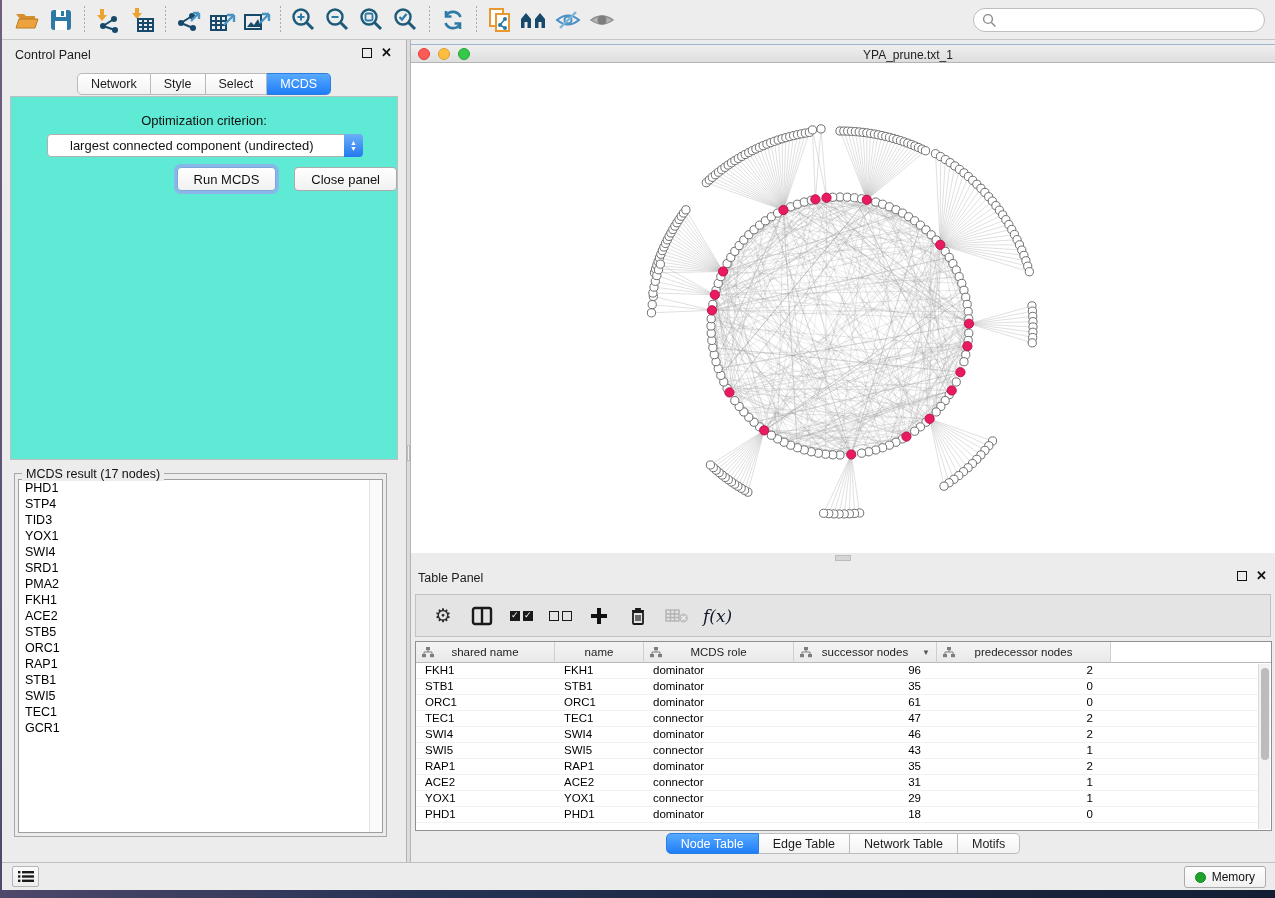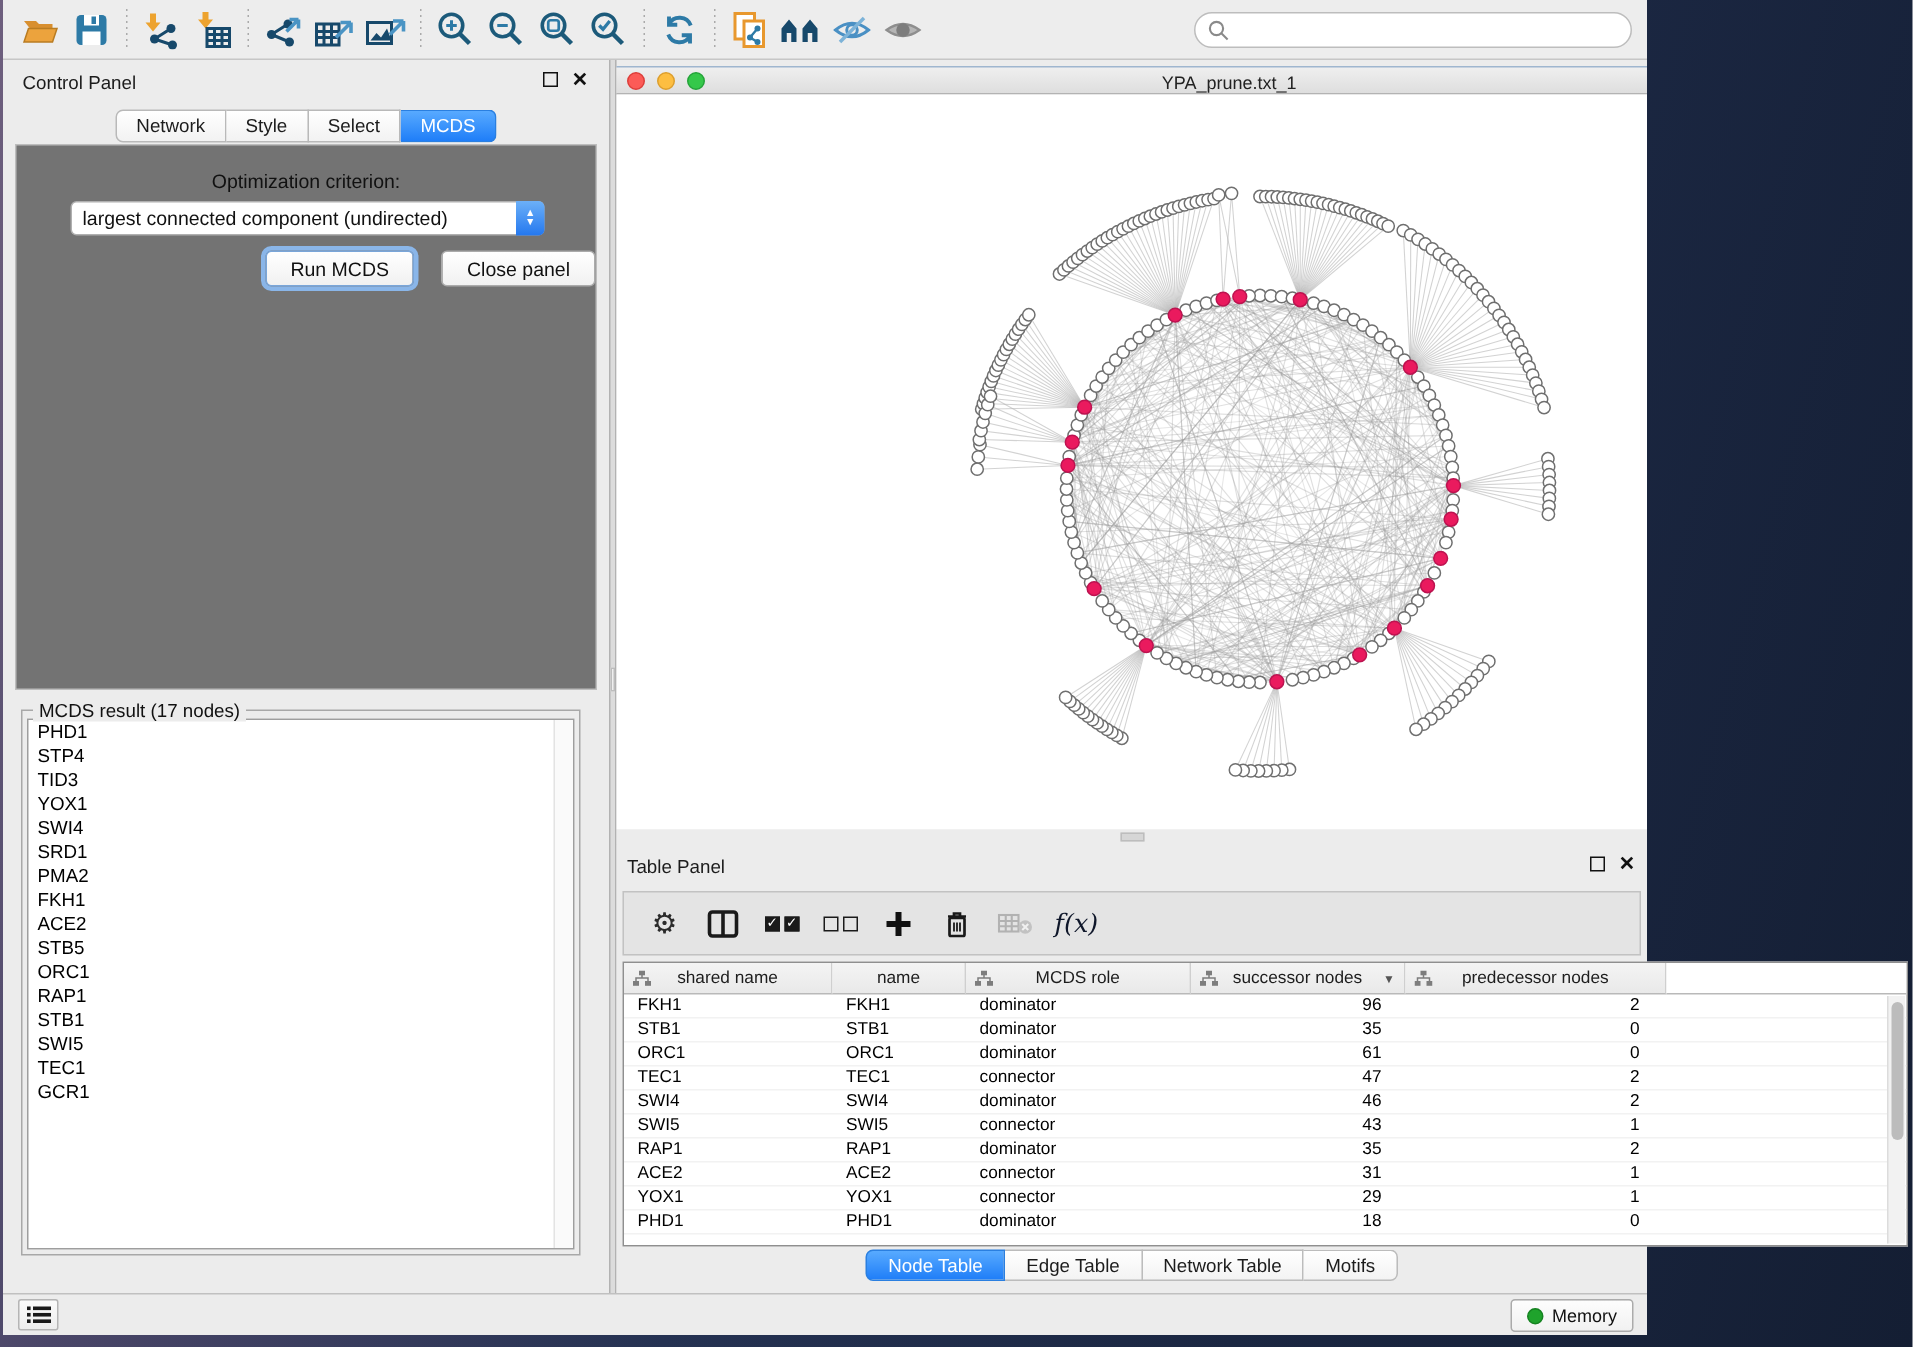--- a/index.html
+++ b/index.html
@@ -1,20 +1,20 @@
 <!DOCTYPE html>
 <html><head>
 <meta charset="utf-8">
 <style>
   * { margin:0; padding:0; box-sizing:border-box; }
   html,body { width:1275px; height:898px; overflow:hidden;
     font-family:"Liberation Sans", sans-serif; }
   .wallpaper { position:absolute; inset:0;
     background:linear-gradient(105deg,#6e5f7e 0%,#4a4668 18%,#253252 45%,#1b2742 70%,#141e33 100%); }
-  .app { position:absolute; left:2px; top:0; width:1096px; height:890px;
+  .app { position:absolute; left:2px; top:0; width:1273px; height:890px;
     background:#ececec; }
 
   
   .toolbar { position:absolute; left:0; top:0; right:0; height:40px;
     background:#ededed; border-bottom:1px solid #c6c6c6;
     display:flex; align-items:center; padding-left:8px; }
   .tbtn { width:34px; height:30px; display:flex; align-items:center; justify-content:center; }
   .tsep { width:1px; height:28px; margin:0 6px;
     background-image:linear-gradient(#aaa 40%, transparent 40%);
     background-size:1px 4px; }
@@ -36,26 +36,26 @@
 
   .tabs-row { position:absolute; top:33px; left:0; right:0; display:flex; justify-content:center; z-index:3; }
   .tab { height:22px; padding:0 13px; display:flex; align-items:center; font-size:12.5px;
     background:linear-gradient(#ffffff,#f2f2f2); border:1px solid #b9b9b9; border-left-width:0;
     color:#1c1c1c; }
   .tab:first-child { border-left-width:1px; border-radius:5px 0 0 5px; }
   .tab:last-child { border-radius:0 5px 5px 0; }
   .tab.active { background:linear-gradient(#58aaff,#1f7ef8); color:#fff; border-color:#2a7fe0; }
 
   .cpanel-body { position:absolute; left:8px; right:8px; top:56px; height:364px;
-    background:#737373; border:1px solid #bdbdbd; }
+    background:#5eead4; border:1px solid #bdbdbd; }
   .opt-label { position:absolute; top:16px; width:100%; text-align:center; font-size:13px; color:#111; }
   .dropdown { position:absolute; left:36px; top:37px; width:316px; height:23px;
     background:#fff; border:1px solid #b0b0b0; border-radius:4px;
     display:flex; align-items:center; }
-  .dropdown .dd-text { flex:1; font-size:13px; padding-left:7px; color:#111;
+  .dropdown .dd-text { flex:1; font-size:13px; padding-left:22px; color:#111;
     white-space:nowrap; overflow:hidden; }
   .dd-stepper { width:19px; height:23px; margin-right:-1px; border-radius:0 4px 4px 0;
     background:linear-gradient(#6cb0f8,#2478ef); display:flex; flex-direction:column;
     align-items:center; justify-content:center; color:#fff; }
   .dd-stepper span { font-size:7px; line-height:6px; }
   .btn-row { position:absolute; top:70px; width:100%; display:flex; justify-content:flex-end; gap:18px; }
   .pbtn { height:24px; padding:0 16px; font-size:13px; color:#111;
     background:linear-gradient(#ffffff,#f1f1f1); border:1px solid #ababab; border-radius:4px; }
   .pbtn.focused { outline:3px solid #8ab6e9; outline-offset:0px; border-color:#7aa6d9; }
 

